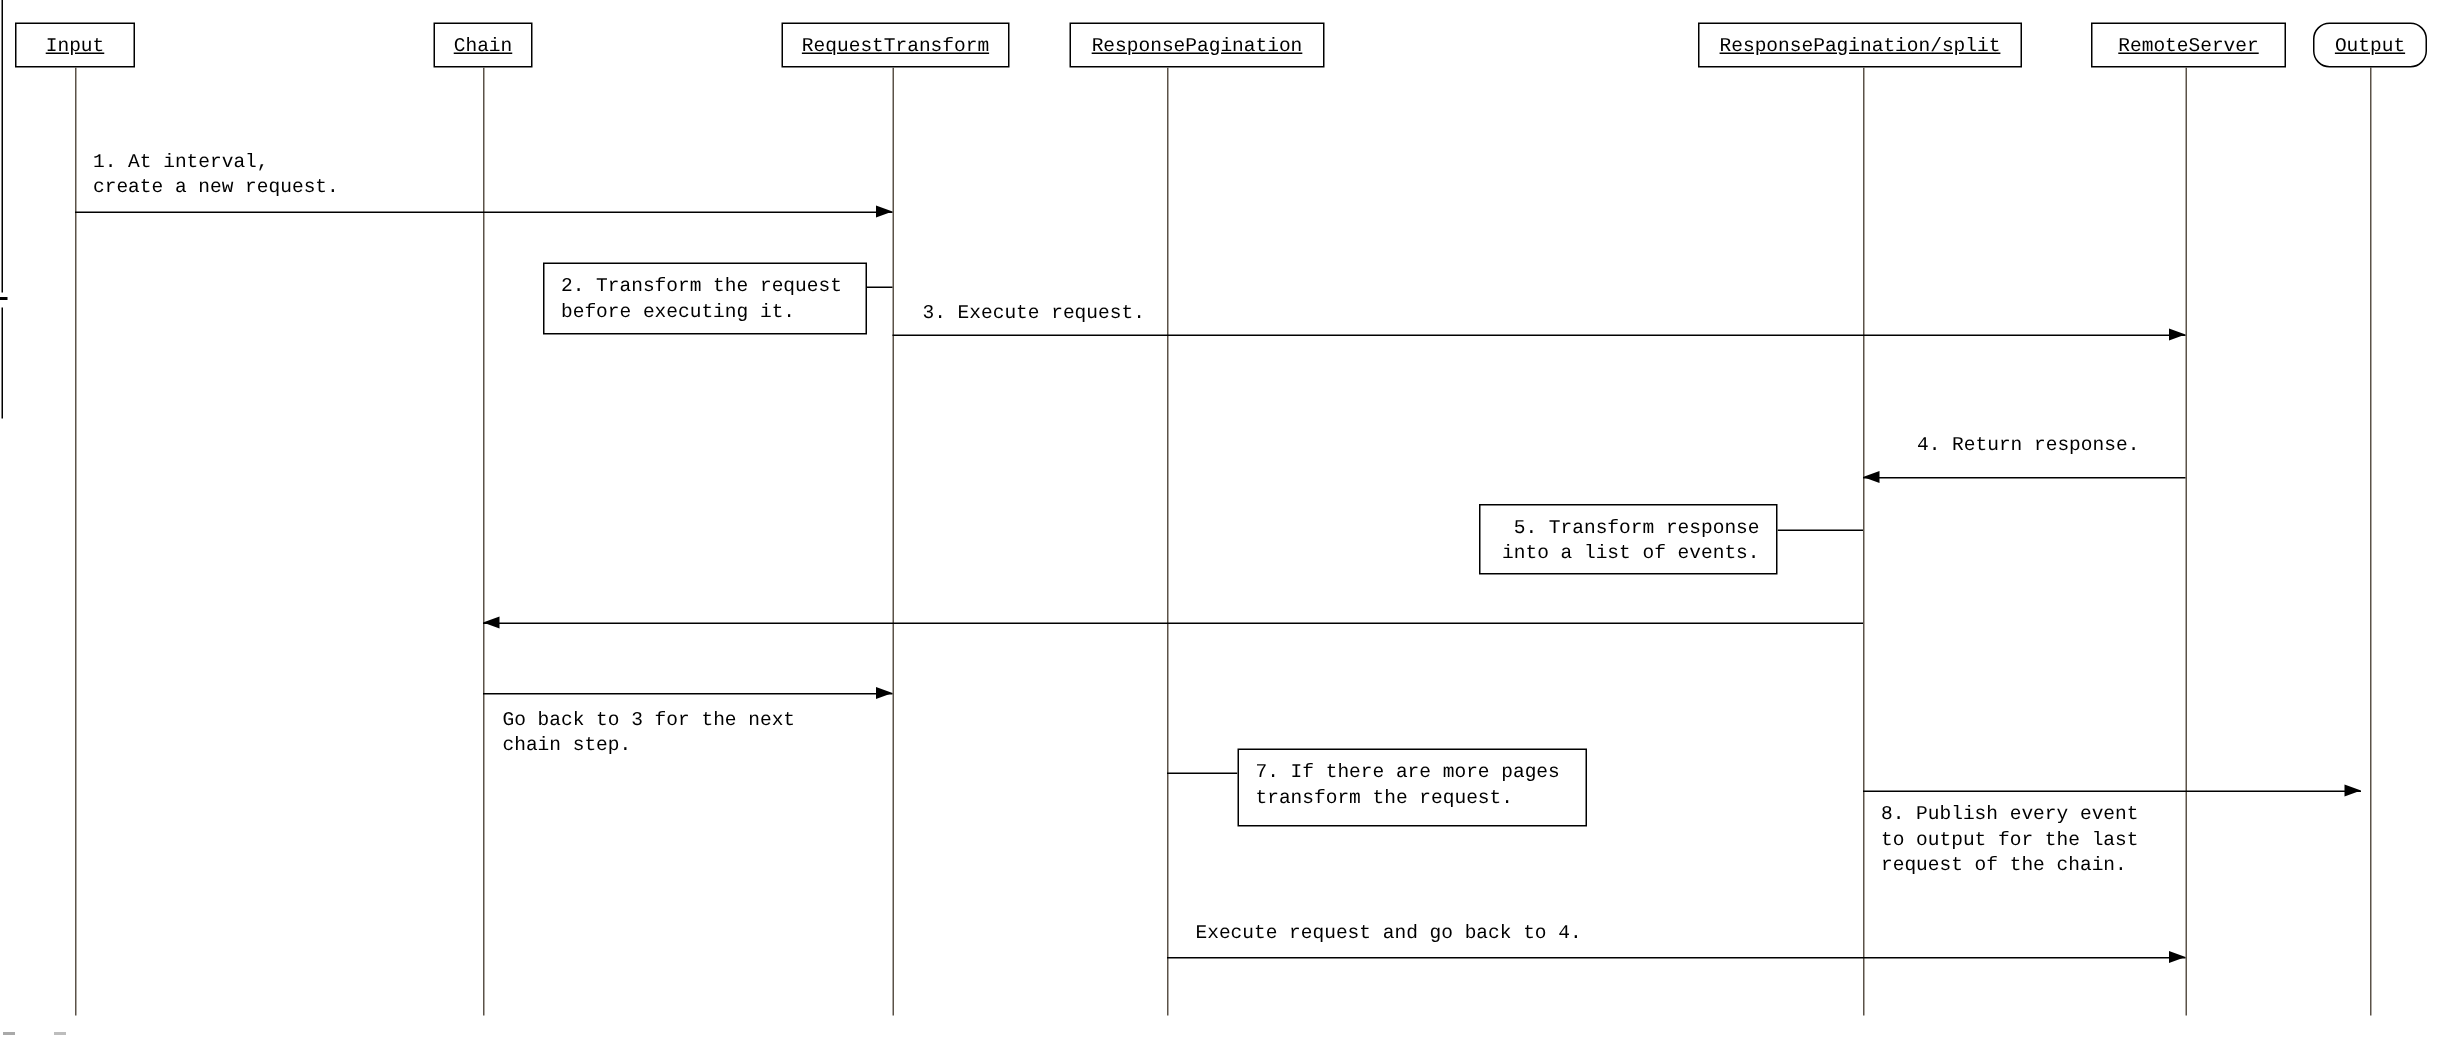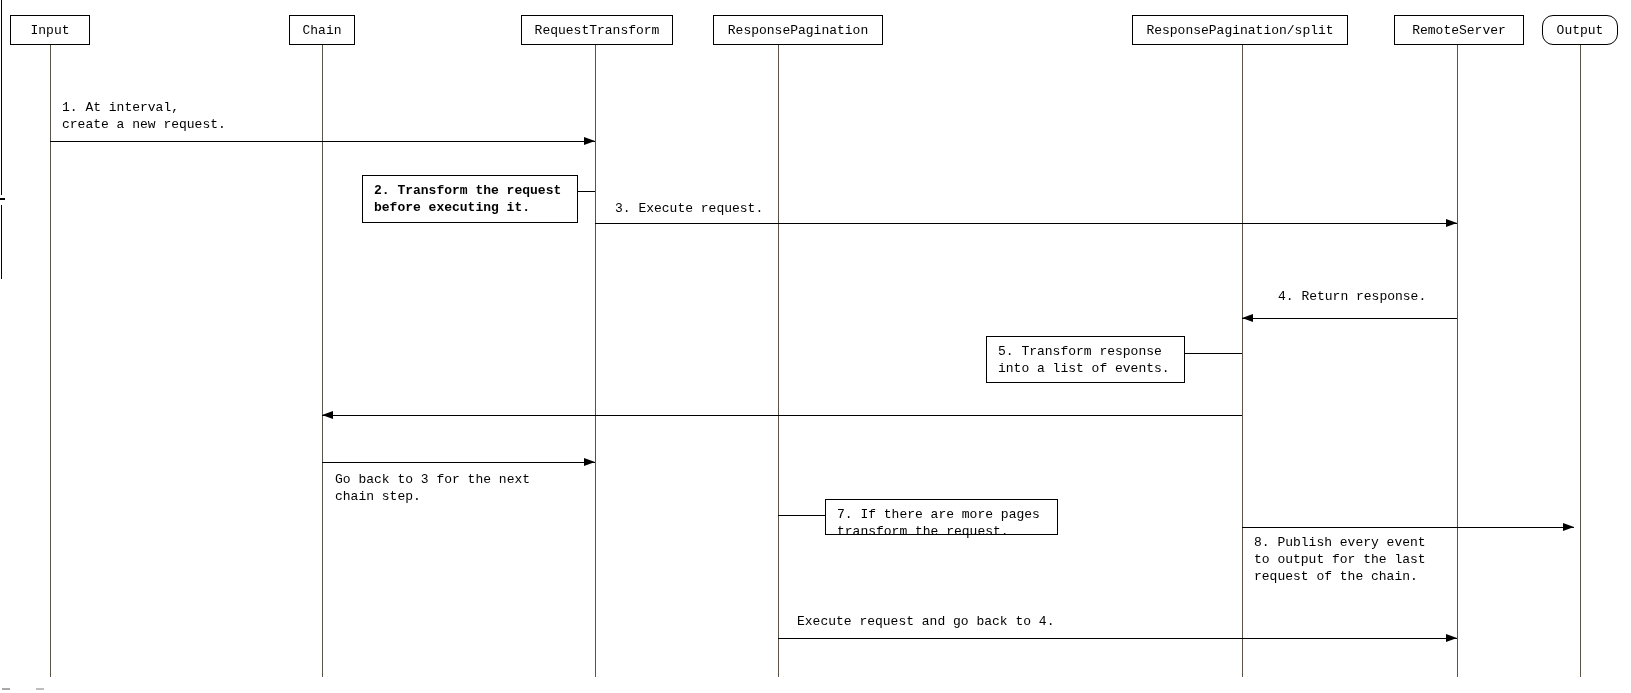--- a/index.html
+++ b/index.html
@@ -5,21 +5,21 @@
   html,body{margin:0;padding:0;background:#fff;}
   #canvas{
     position:relative;width:1631px;height:693px;background:#ffffff;overflow:hidden;
     font-family:"Liberation Mono","DejaVu Sans Mono",monospace;
     color:#000;
   }
   .actor{
     position:absolute;top:15px;height:30px;box-sizing:border-box;
     border:1px solid #000;background:#fff;
     display:flex;align-items:center;justify-content:center;
-    font-size:13px;white-space:nowrap;z-index:3;
+    font-size:13px;white-space:nowrap;z-index:3;text-decoration:underline;
   }
   .lifeline{
     position:absolute;top:45px;height:632px;width:1px;
     background:#5b5248;z-index:0;
   }
   .hline{position:absolute;height:0;border-top:1px solid #000;z-index:1;}
   .head-r{
     position:absolute;width:0;height:0;z-index:2;
     border-top:4.5px solid transparent;border-bottom:4.5px solid transparent;
     border-left:11px solid #000;
@@ -78,45 +78,45 @@
   </div>
   <div class="actor" style="left:1542px;width:76px;border-radius:11px;">
     <span>Output</span>
   </div>
 
   <div class="msg-label" style="left:62px;top:99px;">1. At interval,
 create a new request.</div>
   <div class="hline" style="left:50px;top:141px;width:545px;"></div>
   <div class="head-r" style="left:584px;top:137px;"></div>
 
-  <div class="note" style="left:362px;top:175px;width:216px;height:48px;font-weight:bold;">2. Transform the request
+  <div class="note" style="left:362px;top:175px;width:216px;height:48px;">2. Transform the request
 before executing it.</div>
   <div class="hline" style="left:578px;top:191px;width:17px;"></div>
 
   <div class="msg-label" style="left:615px;top:200px;">3. Execute request.</div>
   <div class="hline" style="left:595px;top:223px;width:862px;"></div>
   <div class="head-r" style="left:1446px;top:219px;"></div>
 
   <div class="msg-label" style="left:1278px;top:288px;">4. Return response.</div>
   <div class="hline" style="left:1242px;top:318px;width:215px;"></div>
   <div class="head-l" style="left:1242px;top:314px;"></div>
 
-  <div class="note" style="left:986px;top:336px;width:199px;height:47px;">5. Transform response
+  <div class="note" style="left:986px;top:336px;width:199px;height:47px;text-align:right;">5. Transform response
 into a list of events.</div>
   <div class="hline" style="left:1185px;top:353px;width:57px;"></div>
 
   <div class="hline" style="left:322px;top:415px;width:920px;"></div>
   <div class="head-l" style="left:322px;top:411px;"></div>
 
   <div class="hline" style="left:322px;top:462px;width:273px;"></div>
   <div class="head-r" style="left:584px;top:458px;"></div>
   <div class="msg-label" style="left:335px;top:471px;">Go back to 3 for the next
 chain step.</div>
 
-  <div class="note" style="left:825px;top:499px;width:233px;height:36px;">7. If there are more pages
+  <div class="note" style="left:825px;top:499px;width:233px;height:52px;">7. If there are more pages
 transform the request.</div>
   <div class="hline" style="left:778px;top:515px;width:47px;"></div>
 
   <div class="hline" style="left:1242px;top:527px;width:332px;"></div>
   <div class="head-r" style="left:1563px;top:523px;"></div>
   <div class="msg-label" style="left:1254px;top:534px;">8. Publish every event
 to output for the last
 request of the chain.</div>
 
   <div class="msg-label" style="left:797px;top:613px;">Execute request and go back to 4.</div>

